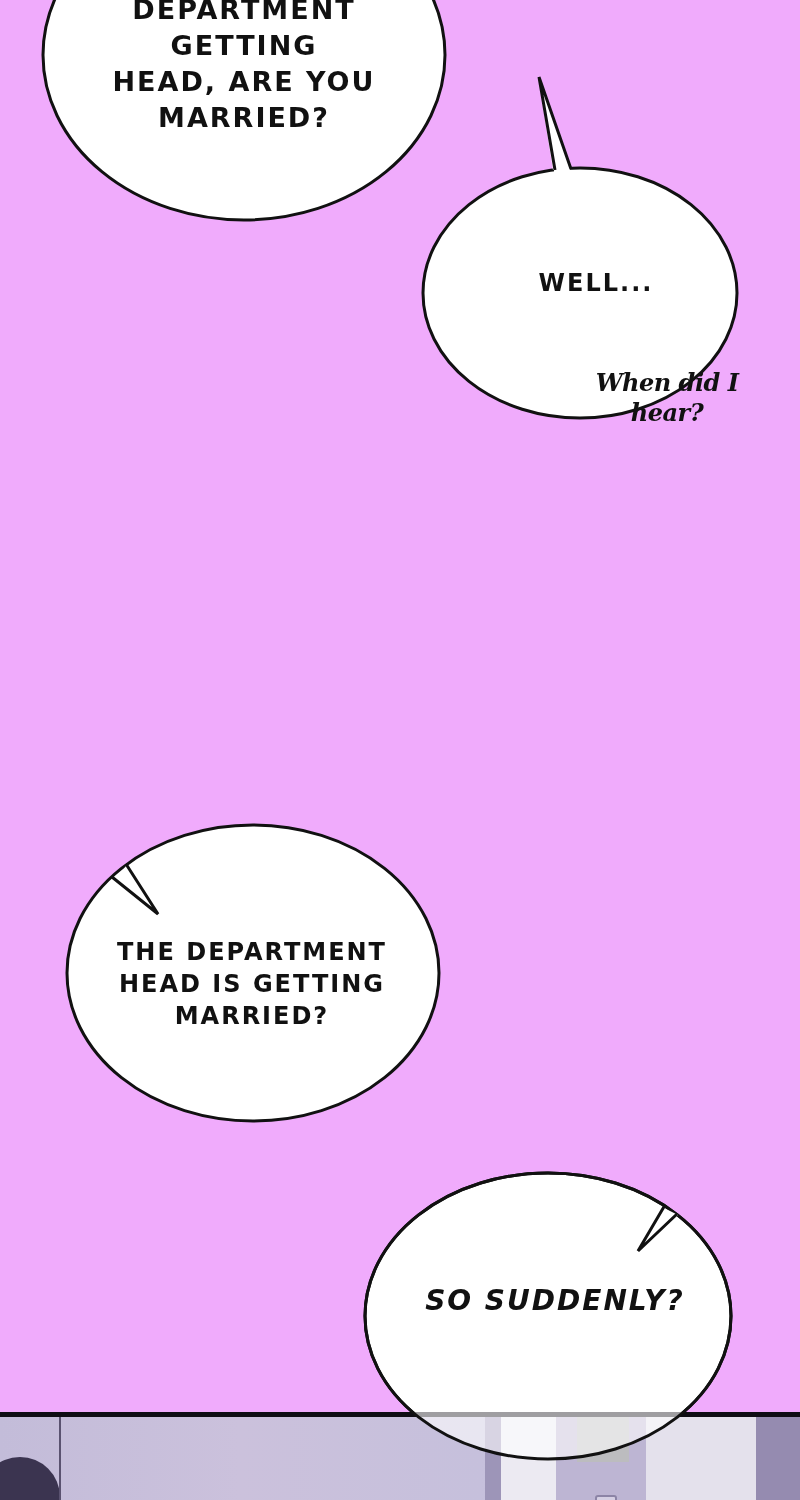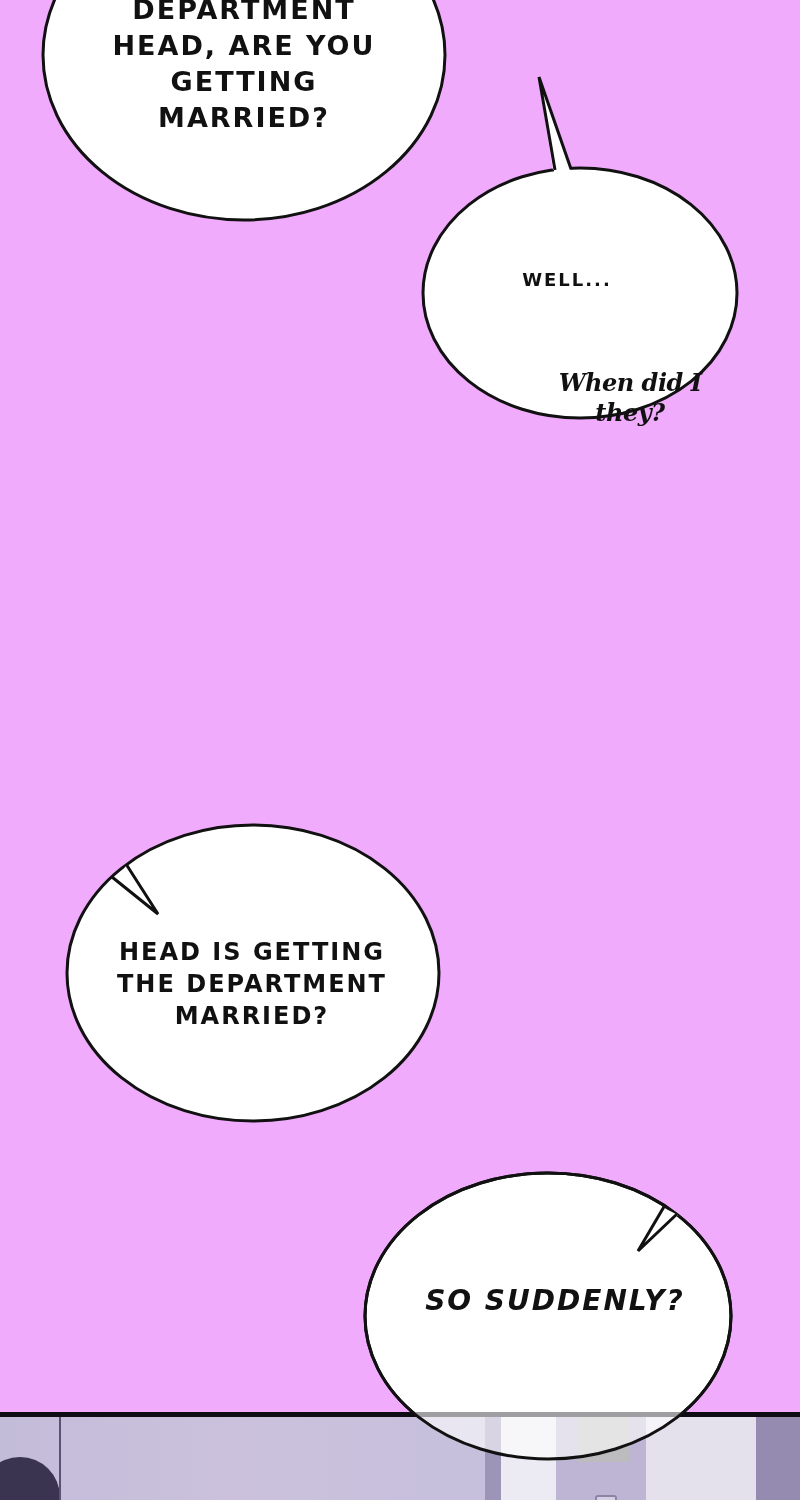--- a/index.html
+++ b/index.html
@@ -31,20 +31,21 @@
   .narration {
     position: absolute;
     text-align: center;
     color: #111111;
     font-family: "DejaVu Serif", serif;
     font-style: italic;
     font-weight: bold;
     font-size: 24px;
     line-height: 1.25;
     letter-spacing: -0.5px;
+    margin-left: 37px;
   }
   .narration .line { display: block; }
   
   #panel {
     position: absolute;
     left: 0; top: 1412px;
     width: 800px; height: 88px;
     border-top: 5px solid #0f0d14;
     background: linear-gradient(90deg, #c3bcd9 0%, #cbc1dc 30%, #c6c0dc 60%, #bcb5d3 100%);
     overflow: hidden;
@@ -101,37 +102,37 @@
 
     <ellipse cx="548" cy="1316" rx="183" ry="143" fill="rgba(255,255,255,0.6)" clip-path="url(#panelClip)"></ellipse>
     <ellipse cx="548" cy="1316" rx="183" ry="143" fill="none" stroke="#111" stroke-width="3"></ellipse>
 
     <path d="M662 1207 L640 1250 L678 1215 Z" fill="#ffffff" stroke="none"></path>
     <path d="M665 1205 L638 1251 L677 1214" fill="none" stroke="#111" stroke-width="3" stroke-linejoin="miter"></path>
   </svg>
 
   <div class="bubble-text" style="left:84px; top:-8px; width:320px; font-size:27px; line-height:36px;">
     <span class="line">DEPARTMENT</span>
+    <span class="line">GETTING</span>
     <span class="line">HEAD, ARE YOU</span>
-    <span class="line">GETTING</span>
     <span class="line">MARRIED?</span>
   </div>
 
-  <div class="bubble-text" style="left:467px; top:270px; width:200px; font-size:18px;">
+  <div class="bubble-text" style="left:496px; top:270px; width:200px; font-size:24px;">
     <span class="line">WELL...</span>
   </div>
 
   <div class="narration" style="left:545px; top:368px; width:170px;">
     <span class="line">When did I</span>
-    <span class="line">they?</span>
+    <span class="line">hear?</span>
   </div>
 
   <div class="bubble-text" style="left:92px; top:936px; width:320px; font-size:24px; line-height:32px;">
+    <span class="line">THE DEPARTMENT</span>
     <span class="line">HEAD IS GETTING</span>
-    <span class="line">THE DEPARTMENT</span>
     <span class="line">MARRIED?</span>
   </div>
 
   <div class="bubble-text" style="left:395px; top:1285px; width:320px; font-size:28px; font-style:italic;">
     <span class="line">SO SUDDENLY?</span>
   </div>
 
 </div>
 
 </body></html>

